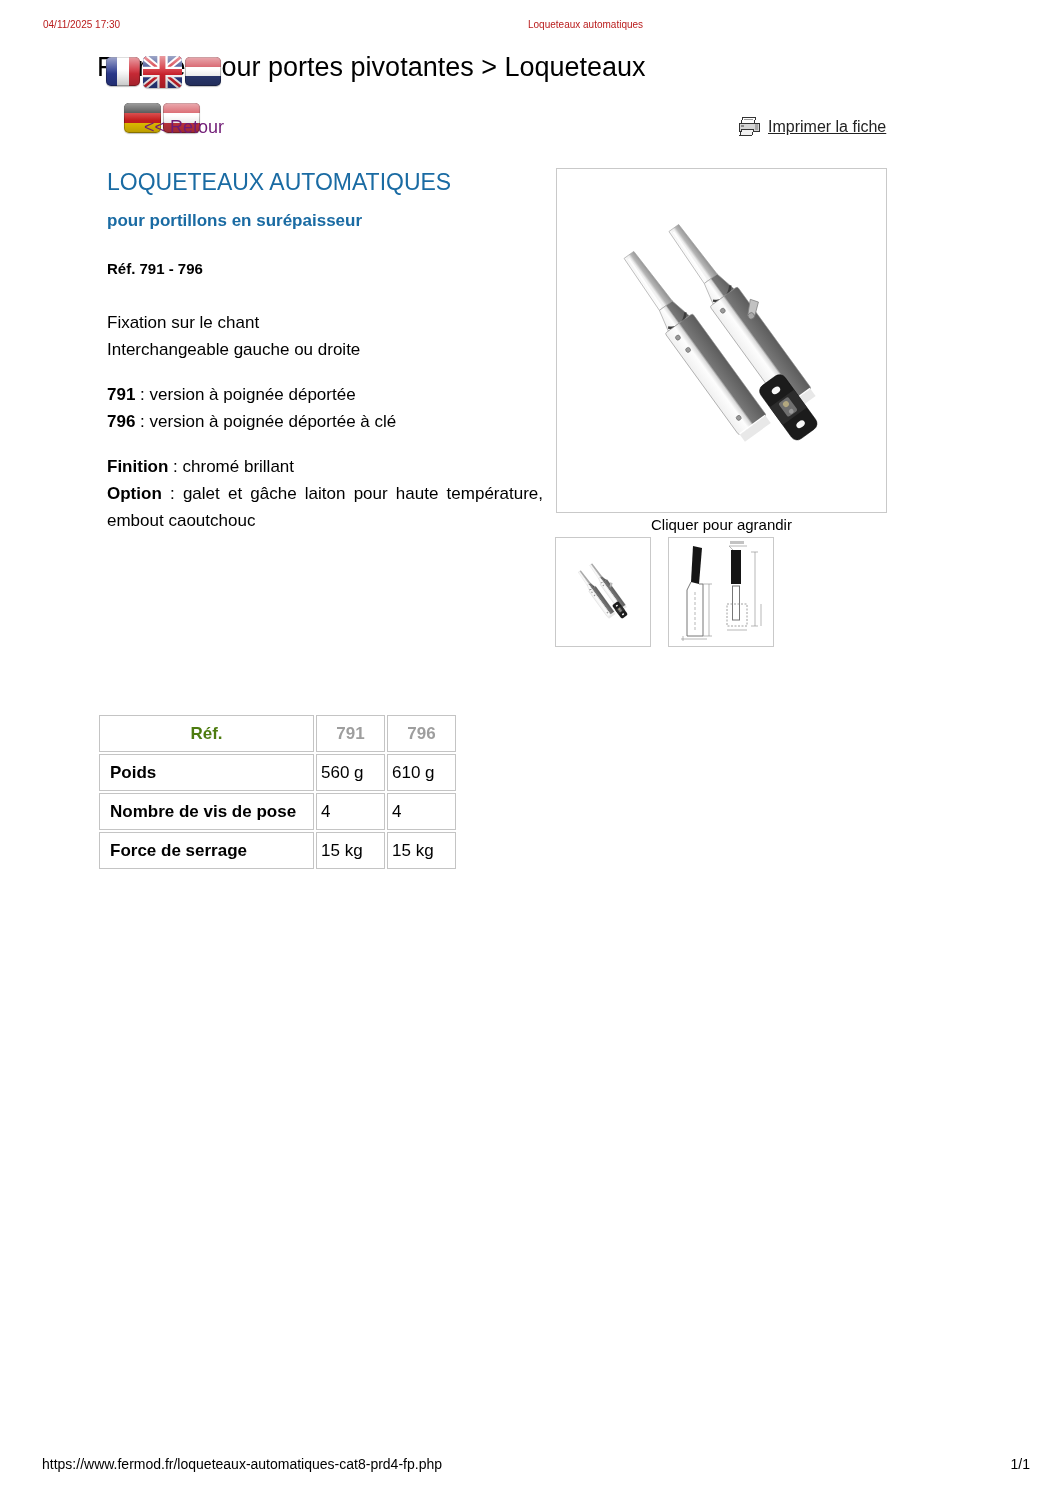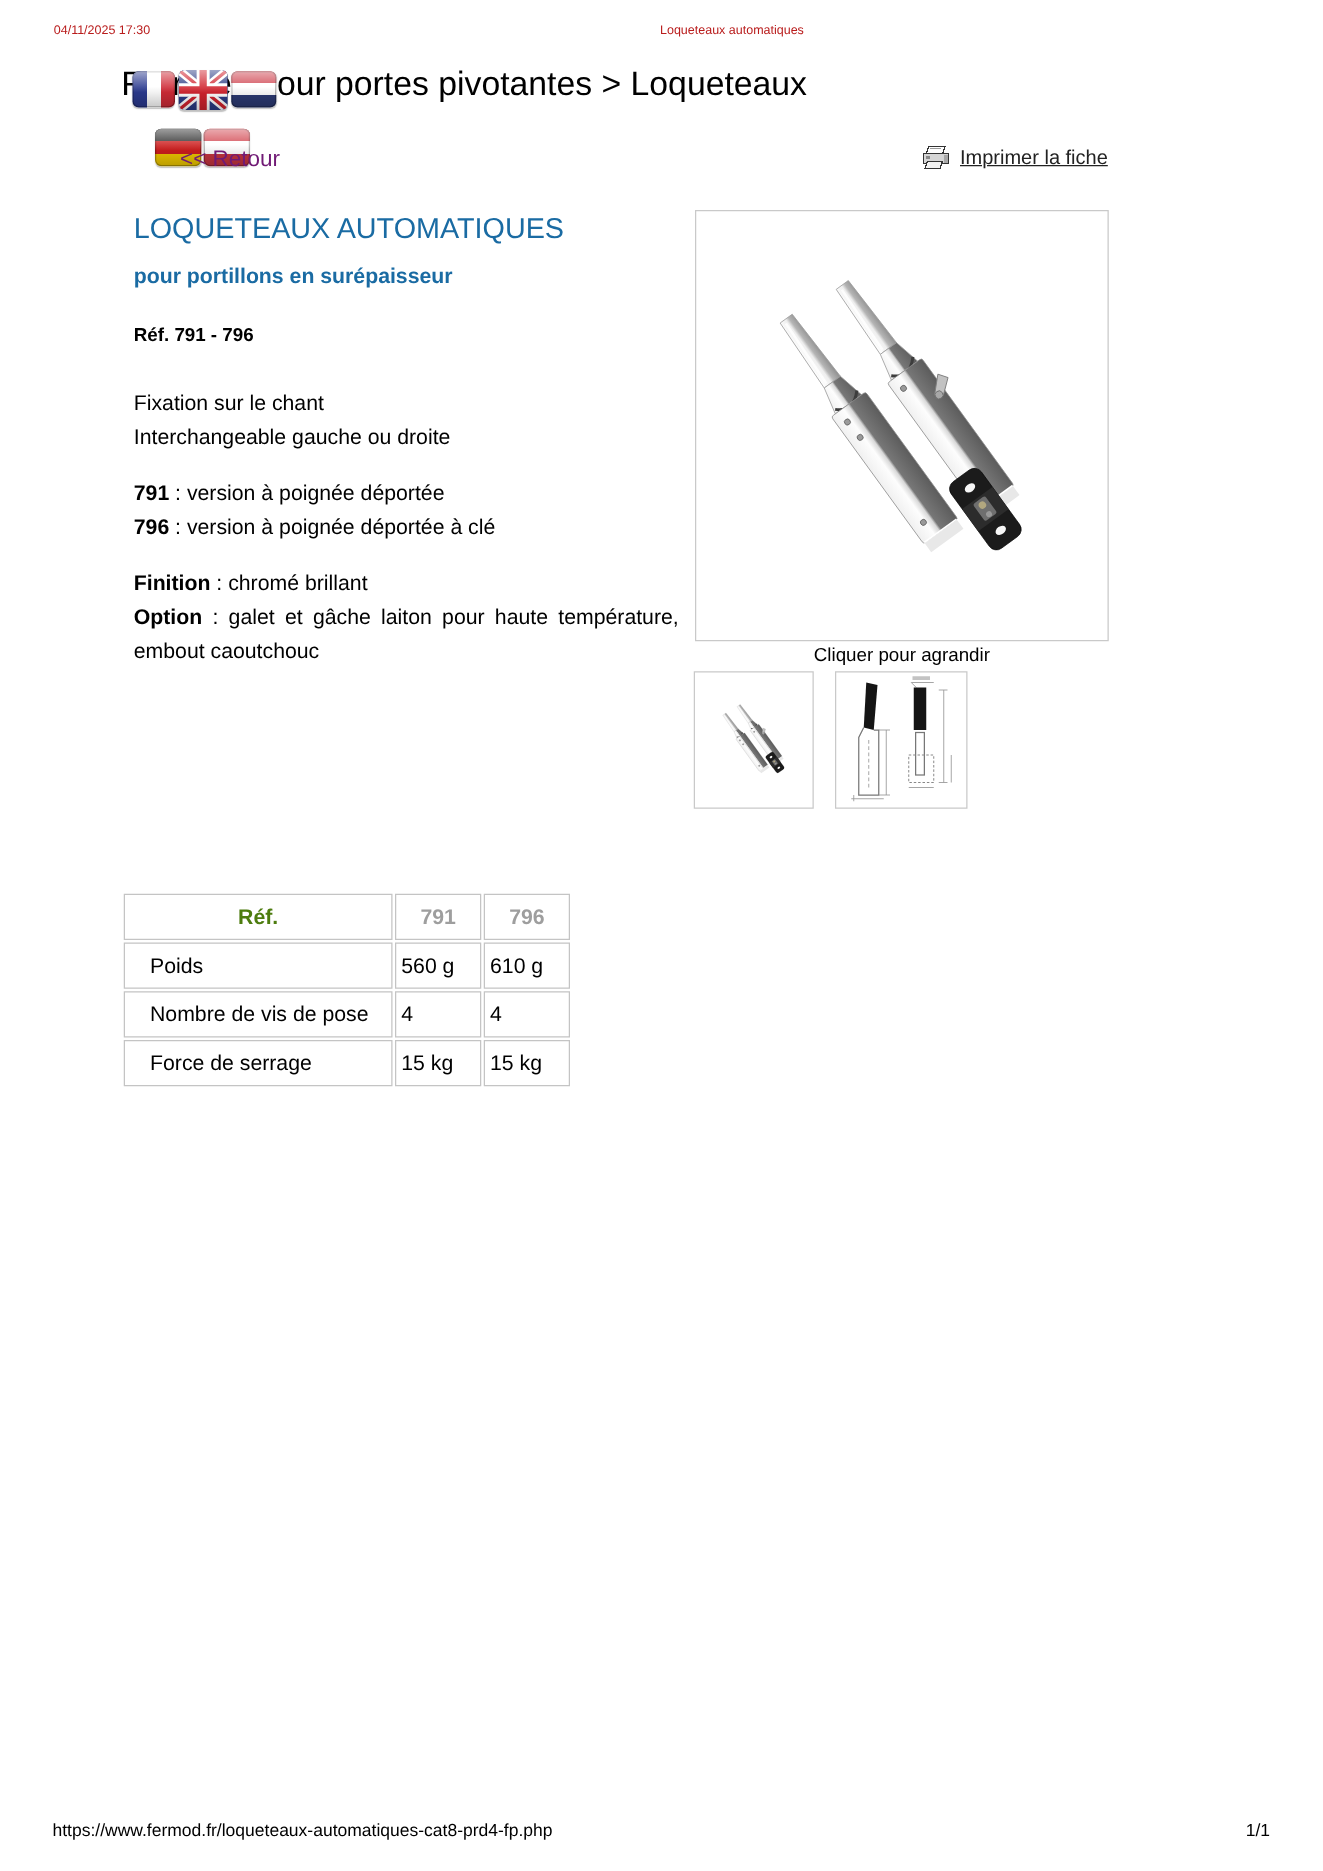--- a/index.html
+++ b/index.html
@@ -4,21 +4,21 @@
 <style>
   html,body{margin:0;padding:0;background:#ffffff;}
   .page{position:relative;width:1058px;height:1497px;background:#fff;
         font-family:"Liberation Sans",sans-serif;color:#000;overflow:hidden;}
 
   
   .meta{position:absolute;top:17px;font-size:10px;line-height:16px;color:#b91c1c;white-space:nowrap;}
   .meta-date{left:43px;}
   .meta-title{left:528px;}
   .footer-url{position:absolute;left:42px;top:1456px;font-size:14px;}
-  .footer-page{position:absolute;right:42px;top:1456px;font-size:14px;}
+  .footer-page{position:absolute;right:28px;top:1456px;font-size:14px;}
 
   
   .breadcrumb{position:absolute;left:97px;top:50px;font-size:27px;line-height:34px;
               z-index:1;white-space:nowrap;color:#000;}
   .flag{position:absolute;z-index:2;border-radius:5px;overflow:hidden;
         box-shadow:inset 0 0 0 1px rgba(0,0,0,.28), 0 1px 1px rgba(0,0,0,.25);}
   .flag::after{content:"";position:absolute;inset:0;border-radius:inherit;
         background:linear-gradient(180deg,rgba(255,255,255,.55),rgba(255,255,255,.14) 42%,
                    rgba(0,0,0,.05) 58%,rgba(0,0,0,.22));}
   .flag-fr{left:106px;top:57px;width:34px;height:29px;
@@ -59,21 +59,21 @@
   .thumb-photo{left:555px;top:537px;width:94px;height:108px;}
   .thumb-drawing{left:668px;top:537px;width:104px;height:108px;}
   .thumb svg{display:block;}
 
   
   .spec-table{position:absolute;left:97px;top:713px;border-collapse:separate;border-spacing:2px;
         font-size:17px;}
   .spec-table th,.spec-table td{border:1px solid #c4c4c4;height:35px;background:#fff;padding:0;}
   .spec-table th.h-ref{width:213px;color:#4d7c0f;font-weight:700;text-align:center;}
   .spec-table th.h-num{width:55px;color:#9e9e9e;font-weight:700;text-align:center;padding:0 6px;}
-  .spec-table td.lbl{font-weight:400;text-align:left;padding-left:20px;}
+  .spec-table td.lbl{font-weight:700;text-align:left;padding-left:10px;}
   .spec-table td.val{padding:0 4px;}
 </style>
 </head>
 <body>
 
 <div class="page">
 
   <svg width="0" height="0" style="position:absolute" aria-hidden="true">
     <defs>
       <linearGradient id="gradBlade" x1="0" y1="0" x2="1" y2="0">

